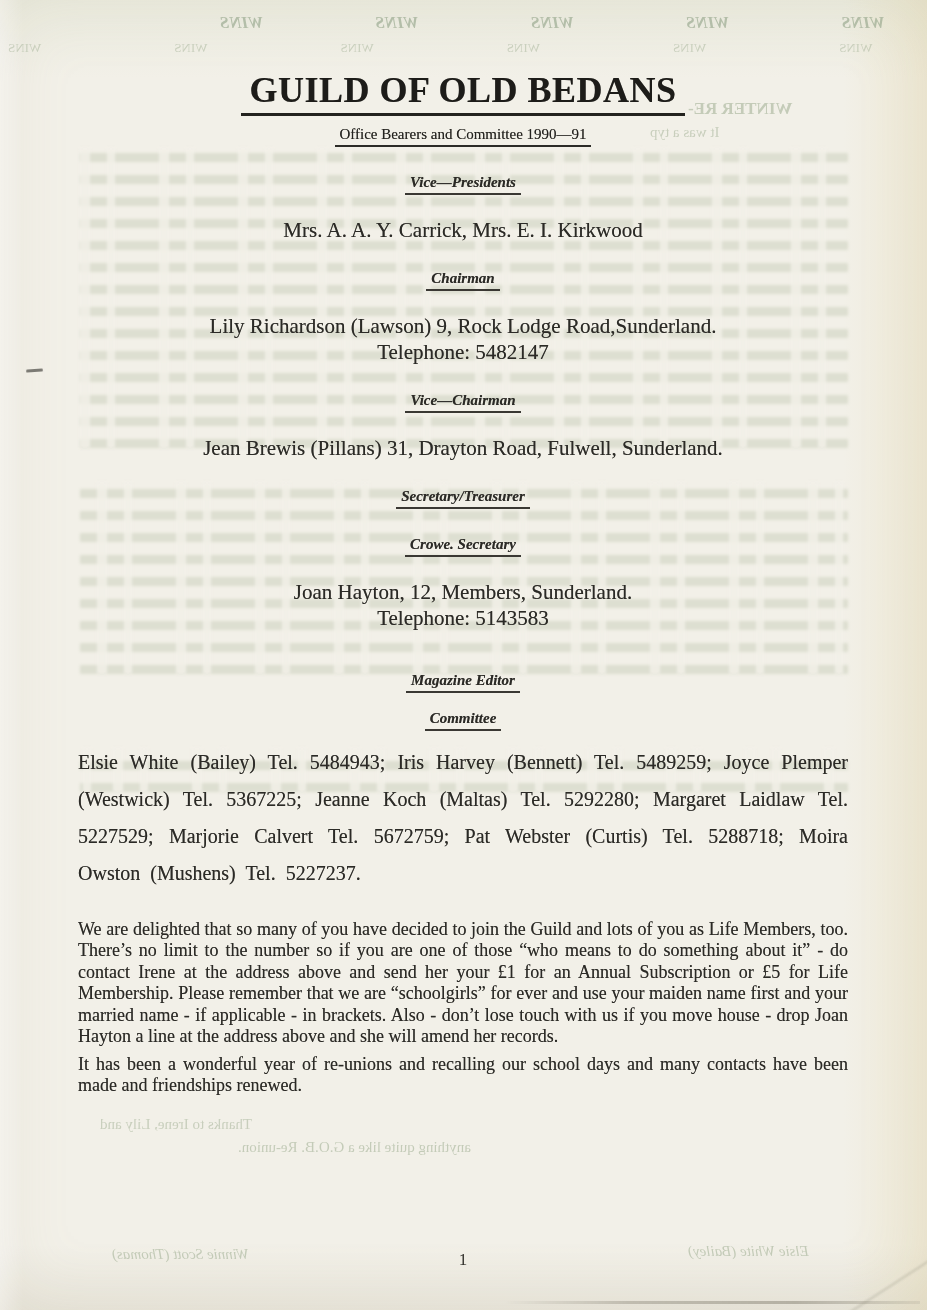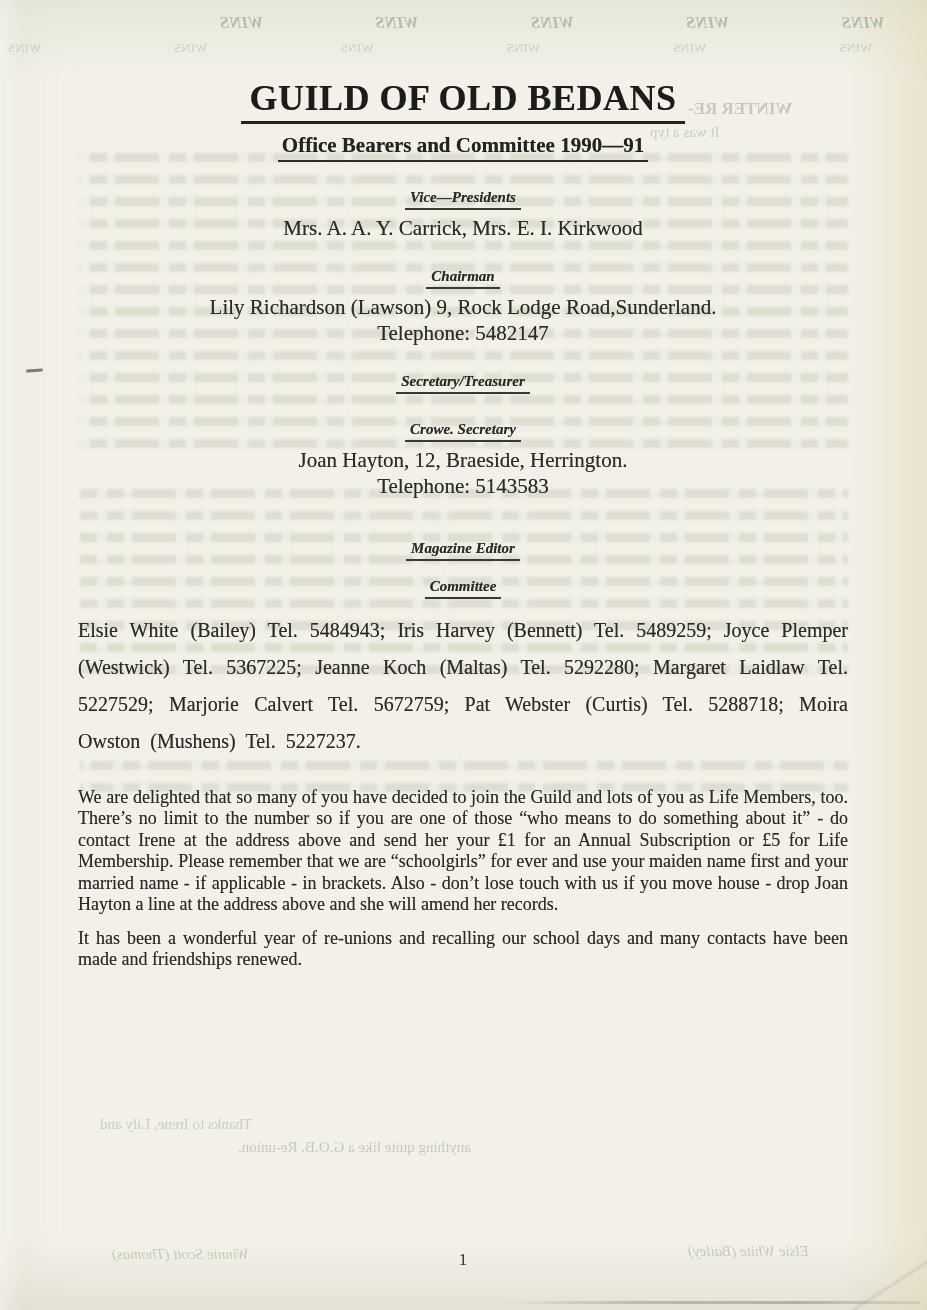--- a/index.html
+++ b/index.html
@@ -41,39 +41,39 @@
   .gt-sigl{left:112px;top:1246px;font-size:15px;font-style:italic;opacity:.55;}
   .gt-sigr{left:688px;top:1243px;font-size:15px;font-style:italic;opacity:.55;}
 
   
   .left-dash{position:absolute;left:26px;top:369px;width:17px;height:3px;background:#5f5e58;border-radius:2px;transform:rotate(-4deg);opacity:.8;filter:blur(.3px);z-index:3;}
   .bottom-line{position:absolute;left:505px;top:1301px;width:415px;height:3px;z-index:3;
     background:linear-gradient(90deg, transparent, rgba(120,115,100,.35) 30%, rgba(120,115,100,.45) 70%, rgba(120,115,100,.12));filter:blur(.5px);}
   .corner-crease{position:absolute;left:838px;top:1280px;width:120px;height:2px;background:rgba(140,135,118,.3);transform:rotate(-33deg);filter:blur(.8px);z-index:3;}
 
   
-  .content{position:absolute;left:78px;top:8px;width:770px;z-index:2;color:#2b2a26;
+  .content{position:absolute;left:78px;top:0;width:770px;z-index:2;color:#2b2a26;
     text-shadow:0 0 .5px rgba(43,42,38,.55);}
   .doc-title-wrap{margin-top:72px;text-align:center;}
   .doc-title{display:inline-block;font-size:36px;font-weight:bold;letter-spacing:.5px;
     color:#1d1c19;border-bottom:3px solid #24231f;padding:0 8px 3px;line-height:1.05;}
   .doc-subtitle-wrap{margin-top:9px;text-align:center;}
-  .doc-subtitle{display:inline-block;font-size:21px;font-weight:bold;color:#24231f;
+  .doc-subtitle{display:inline-block;font-size:15px;font-weight:normal;color:#24231f;
     border-bottom:2px solid #2c2b27;padding:0 4px 2px;}
 
   .section{margin-top:26px;text-align:center;}
   .sec-heading{display:inline-block;font-size:15px;font-weight:bold;font-style:italic;
     border-bottom:2px solid #3a3833;padding:0 5px 2px;}
-  .sec-lines{margin-top:5px;}
+  .sec-lines{margin-top:22px;}
   .sec-line{font-size:21px;line-height:26px;}
 
   .committee-par{margin-top:13px;font-size:20px;line-height:37px;text-align:justify;
     word-spacing:5px;}
   .body-par{margin:0;font-size:18px;line-height:21.5px;text-align:justify;}
-  .body-par + .body-par{margin-top:12px;}
+  .body-par + .body-par{margin-top:6px;}
   .body-block{margin-top:27px;}
 
   .page-number{position:absolute;left:78px;top:1250px;width:770px;text-align:center;
     font-size:17px;z-index:2;color:#34332e;}
 </style>
 </head>
 <body>
 
 <div class="page">
 
@@ -117,29 +117,35 @@
     </div>
 
     <div class="section">
       <span class="sec-heading">Chairman</span>
       <div class="sec-lines">
         <div class="sec-line">Lily Richardson (Lawson) 9, Rock Lodge Road,Sunderland.</div>
         <div class="sec-line">Telephone: 5482147</div>
       </div>
     </div>
 
+    <div class="section">
+      <span class="sec-heading">Vice—Chairman</span>
+      <div class="sec-lines">
+        <div class="sec-line">Jean Brewis (Pillans) 31, Drayton Road, Fulwell, Sunderland.</div>
+      </div>
+    </div>
 
     <div class="section">
       <span class="sec-heading">Secretary/Treasurer</span>
     </div>
 
     <div class="section">
       <span class="sec-heading">Crowe. Secretary</span>
       <div class="sec-lines">
-        <div class="sec-line">Joan Hayton, 12, Braeside, Herrington.</div>
+        <div class="sec-line">Joan Hayton, 12, Members, Sunderland.</div>
         <div class="sec-line">Telephone: 5143583</div>
       </div>
     </div>
 
     <div class="section" style="margin-top:40px;">
       <span class="sec-heading">Magazine Editor</span>
     </div>
 
     <div class="section" style="margin-top:16px;">
       <span class="sec-heading">Committee</span>

